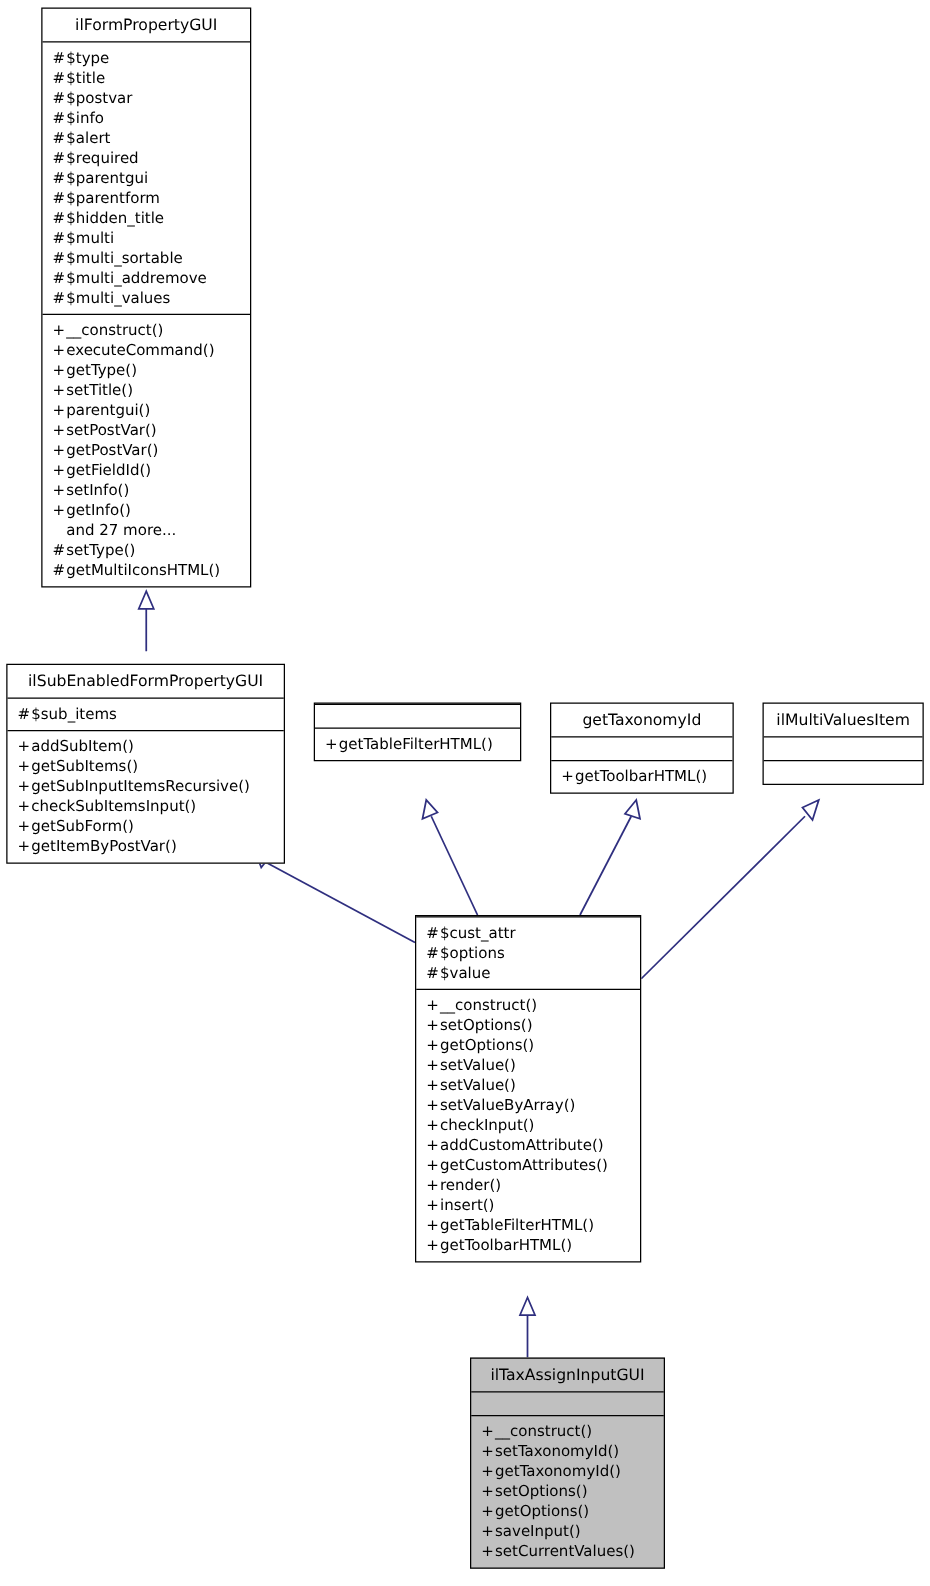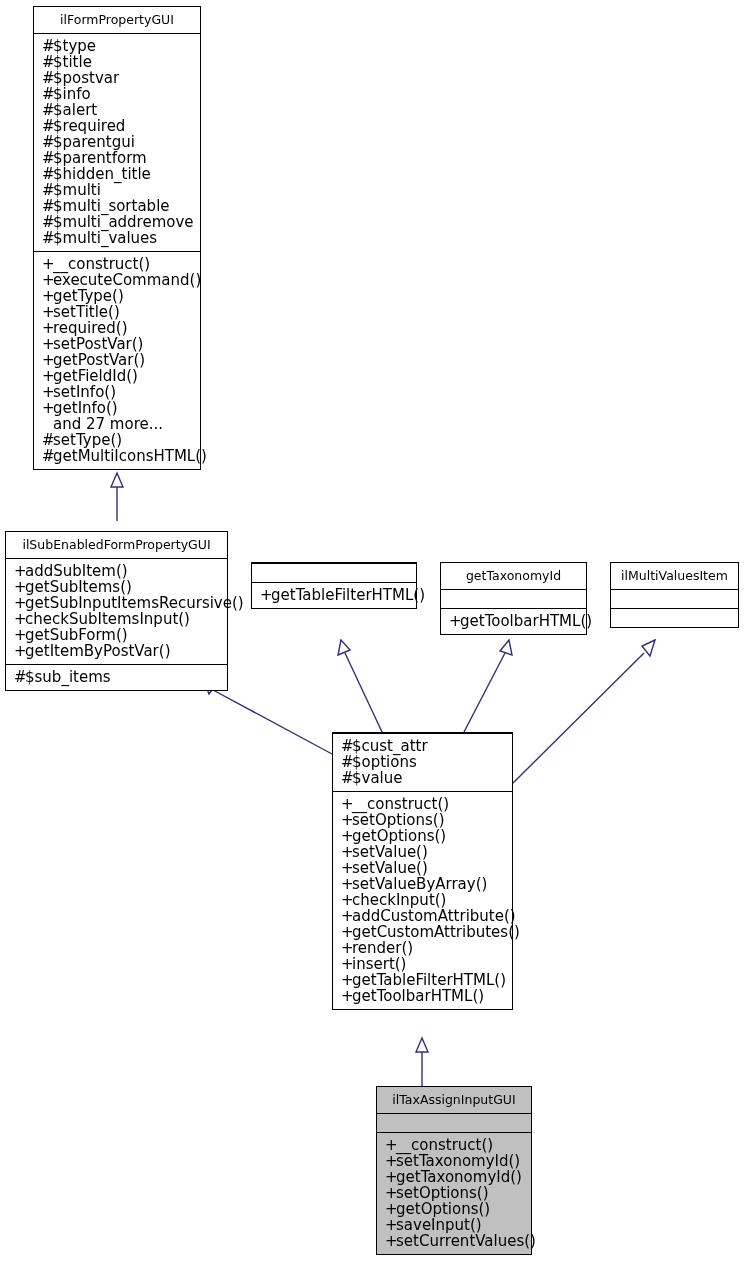--- a/index.html
+++ b/index.html
@@ -49,21 +49,21 @@
   }
   .compartment {
     border-top: 1px solid #000000;
     padding: 4px 6px 5px 8px;
   }
   .compartment.empty {
     height: 18px;
     padding: 0;
   }
   .member {
-    font-size: 15px;
+    font-size: 12px;
     line-height: 16px;
     white-space: nowrap;
   }
   .member .vis {
     display: inline-block;
     width: 11px;
   }
   
   #cls-ilformpropertygui   { left: 33px;  top: 6px;    width: 168px; }
   #cls-ilsubenabled        { left: 5px;   top: 521px;  width: 223px; margin-top: 10px; }
@@ -118,44 +118,44 @@
       <div class="member"><span class="vis">#</span><span>$multi</span></div>
       <div class="member"><span class="vis">#</span><span>$multi_sortable</span></div>
       <div class="member"><span class="vis">#</span><span>$multi_addremove</span></div>
       <div class="member"><span class="vis">#</span><span>$multi_values</span></div>
     </div>
     <div class="compartment">
       <div class="member"><span class="vis">+</span><span>__construct()</span></div>
       <div class="member"><span class="vis">+</span><span>executeCommand()</span></div>
       <div class="member"><span class="vis">+</span><span>getType()</span></div>
       <div class="member"><span class="vis">+</span><span>setTitle()</span></div>
-      <div class="member"><span class="vis">+</span><span>required()</span></div>
+      <div class="member"><span class="vis">+</span><span>parentgui()</span></div>
       <div class="member"><span class="vis">+</span><span>setPostVar()</span></div>
       <div class="member"><span class="vis">+</span><span>getPostVar()</span></div>
       <div class="member"><span class="vis">+</span><span>getFieldId()</span></div>
       <div class="member"><span class="vis">+</span><span>setInfo()</span></div>
       <div class="member"><span class="vis">+</span><span>getInfo()</span></div>
       <div class="member"><span class="vis"></span><span>and 27 more...</span></div>
       <div class="member"><span class="vis">#</span><span>setType()</span></div>
       <div class="member"><span class="vis">#</span><span>getMultiIconsHTML()</span></div>
     </div>
   </div>
 
   <div class="uml-class" id="cls-ilsubenabled">
     <div class="class-name">ilSubEnabledFormPropertyGUI</div>
     <div class="compartment">
+      <div class="member"><span class="vis">#</span><span>$sub_items</span></div>
+    </div>
+    <div class="compartment">
       <div class="member"><span class="vis">+</span><span>addSubItem()</span></div>
       <div class="member"><span class="vis">+</span><span>getSubItems()</span></div>
       <div class="member"><span class="vis">+</span><span>getSubInputItemsRecursive()</span></div>
       <div class="member"><span class="vis">+</span><span>checkSubItemsInput()</span></div>
       <div class="member"><span class="vis">+</span><span>getSubForm()</span></div>
       <div class="member"><span class="vis">+</span><span>getItemByPostVar()</span></div>
-    </div>
-    <div class="compartment">
-      <div class="member"><span class="vis">#</span><span>$sub_items</span></div>
     </div>
   </div>
 
   <div class="uml-class" id="cls-iltablefilteritem">
     <div class="compartment empty"></div>
     <div class="compartment">
       <div class="member"><span class="vis">+</span><span>getTableFilterHTML()</span></div>
     </div>
   </div>
 

